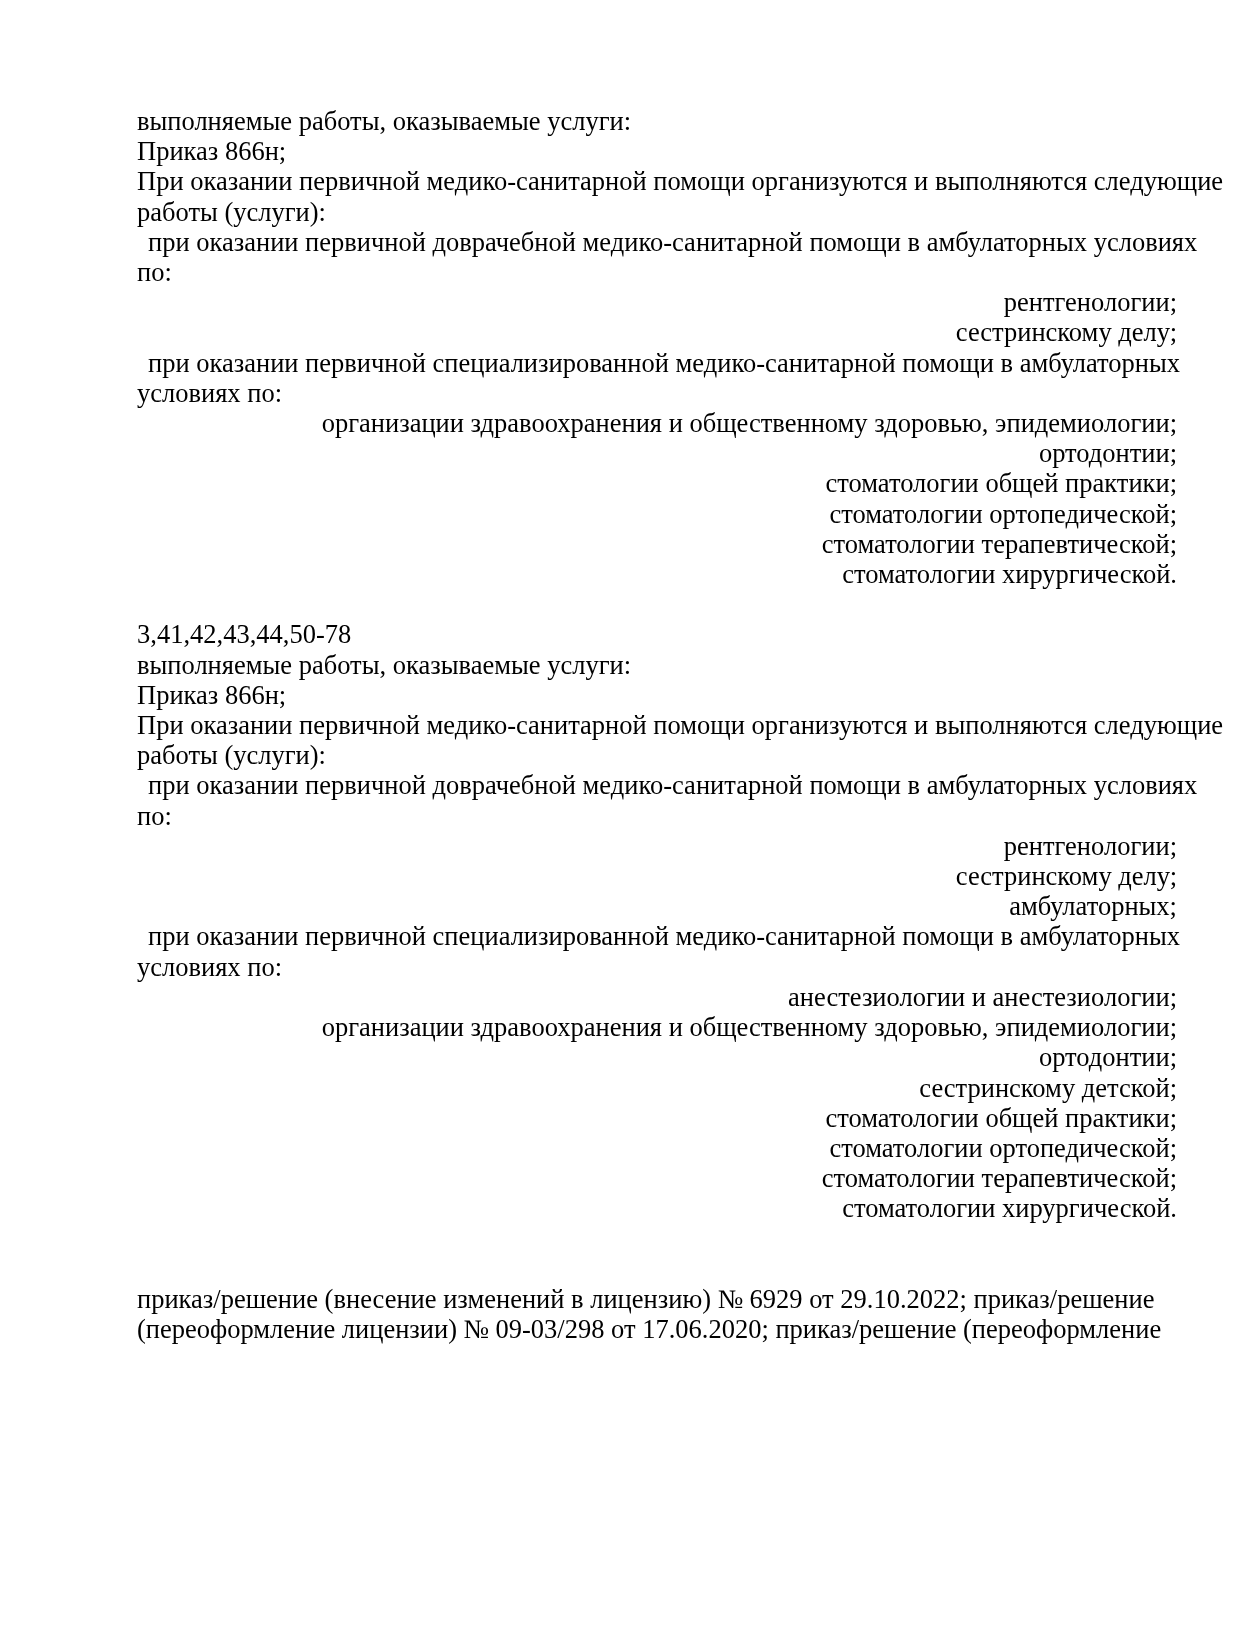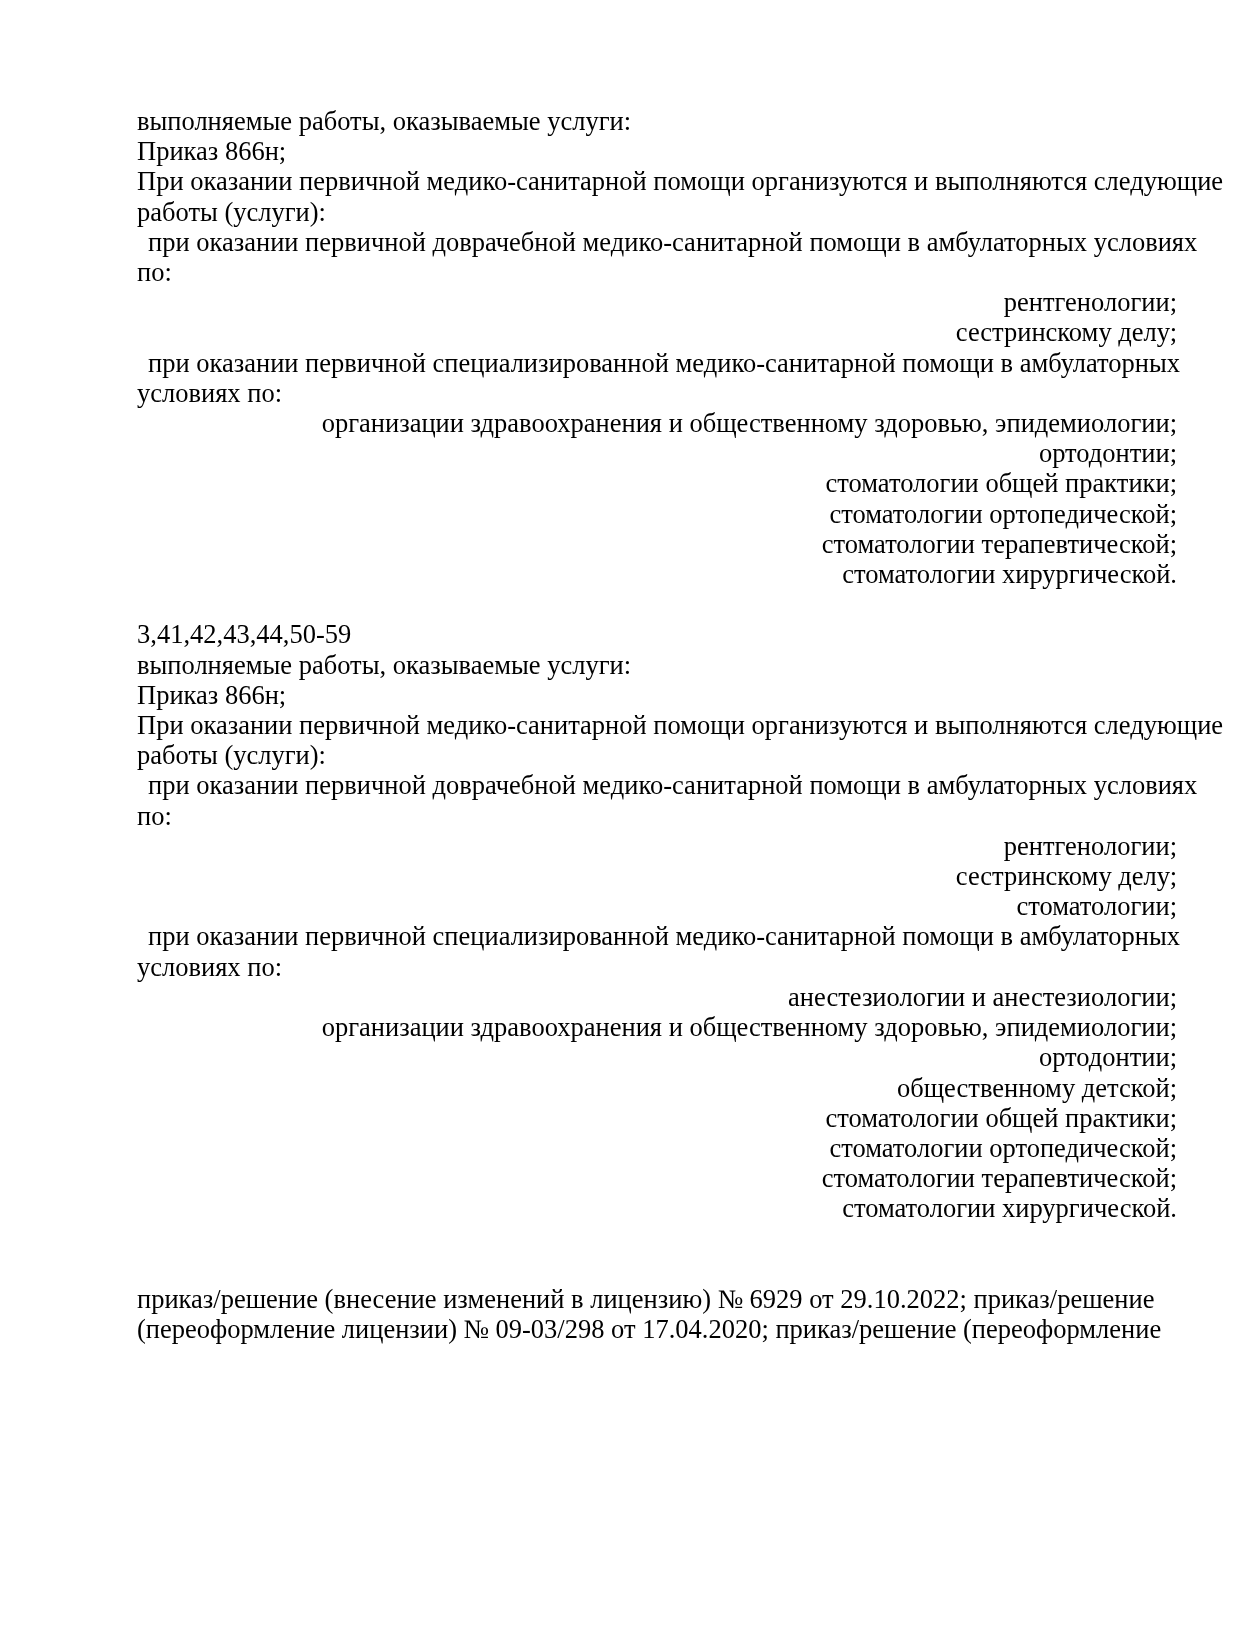--- a/index.html
+++ b/index.html
@@ -46,38 +46,38 @@
       <div class="line indent-2">сестринскому делу;</div>
       <div class="line indent-1">при оказании первичной специализированной медико-санитарной помощи в амбулаторных</div>
       <div class="line indent-0">условиях по:</div>
       <div class="line indent-2">организации здравоохранения и общественному здоровью, эпидемиологии;</div>
       <div class="line indent-2">ортодонтии;</div>
       <div class="line indent-2">стоматологии общей практики;</div>
       <div class="line indent-2">стоматологии ортопедической;</div>
       <div class="line indent-2">стоматологии терапевтической;</div>
       <div class="line indent-2">стоматологии хирургической.</div>
       <div class="line indent-0">&nbsp;</div>
-      <div class="line indent-0">3,41,42,43,44,50-59</div>
+      <div class="line indent-0">3,41,42,43,44,50-78</div>
       <div class="line indent-0">выполняемые работы, оказываемые услуги:</div>
       <div class="line indent-0">Приказ 866н;</div>
       <div class="line indent-0">При оказании первичной медико-санитарной помощи организуются и выполняются следующие</div>
       <div class="line indent-0">работы (услуги):</div>
       <div class="line indent-1">при оказании первичной доврачебной медико-санитарной помощи в амбулаторных условиях</div>
       <div class="line indent-0">по:</div>
       <div class="line indent-2">рентгенологии;</div>
       <div class="line indent-2">сестринскому делу;</div>
-      <div class="line indent-2">стоматологии;</div>
+      <div class="line indent-2">амбулаторных;</div>
       <div class="line indent-1">при оказании первичной специализированной медико-санитарной помощи в амбулаторных</div>
       <div class="line indent-0">условиях по:</div>
       <div class="line indent-2">анестезиологии и анестезиологии;</div>
       <div class="line indent-2">организации здравоохранения и общественному здоровью, эпидемиологии;</div>
       <div class="line indent-2">ортодонтии;</div>
-      <div class="line indent-2">общественному детской;</div>
+      <div class="line indent-2">сестринскому детской;</div>
       <div class="line indent-2">стоматологии общей практики;</div>
       <div class="line indent-2">стоматологии ортопедической;</div>
       <div class="line indent-2">стоматологии терапевтической;</div>
       <div class="line indent-2">стоматологии хирургической.</div>
       <div class="line indent-0">&nbsp;</div>
       <div class="line indent-0">&nbsp;</div>
       <div class="line indent-0">приказ/решение (внесение изменений в лицензию) № 6929 от 29.10.2022; приказ/решение</div>
-      <div class="line indent-0">(переоформление лицензии) № 09-03/298 от 17.04.2020; приказ/решение (переоформление</div>
+      <div class="line indent-0">(переоформление лицензии) № 09-03/298 от 17.06.2020; приказ/решение (переоформление</div>
     </div>
 </div>
 
 </body></html>

